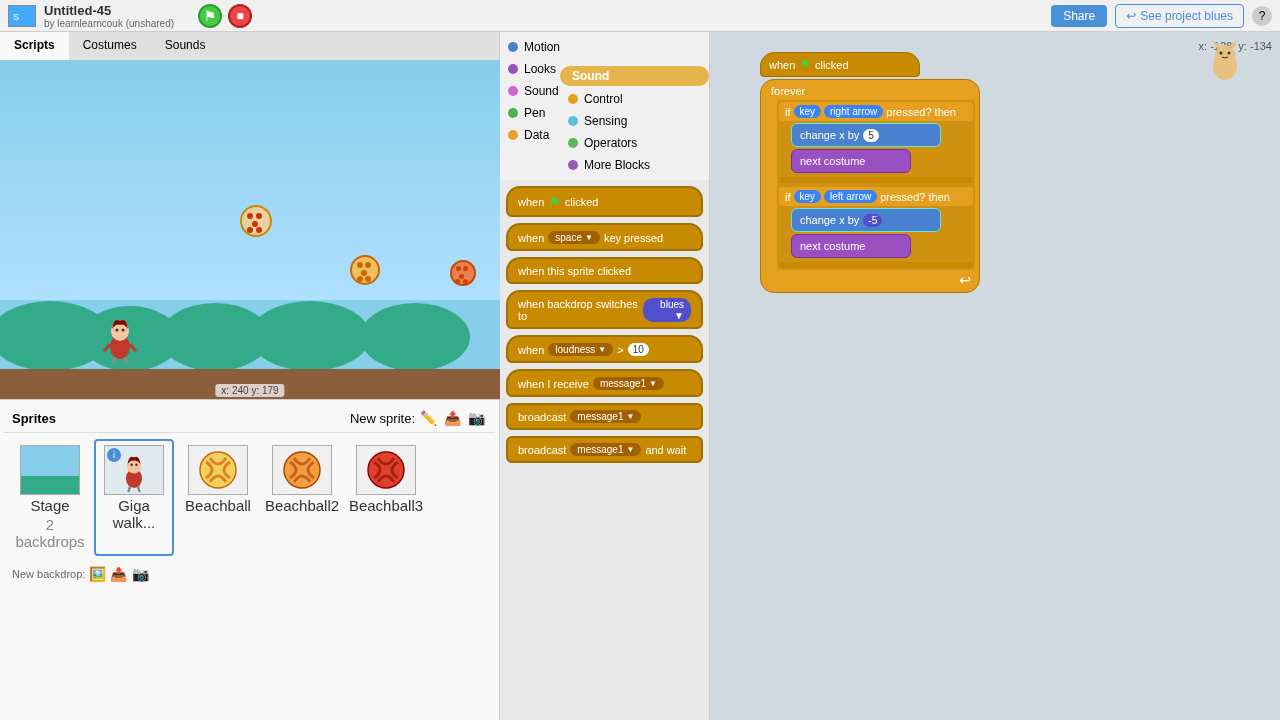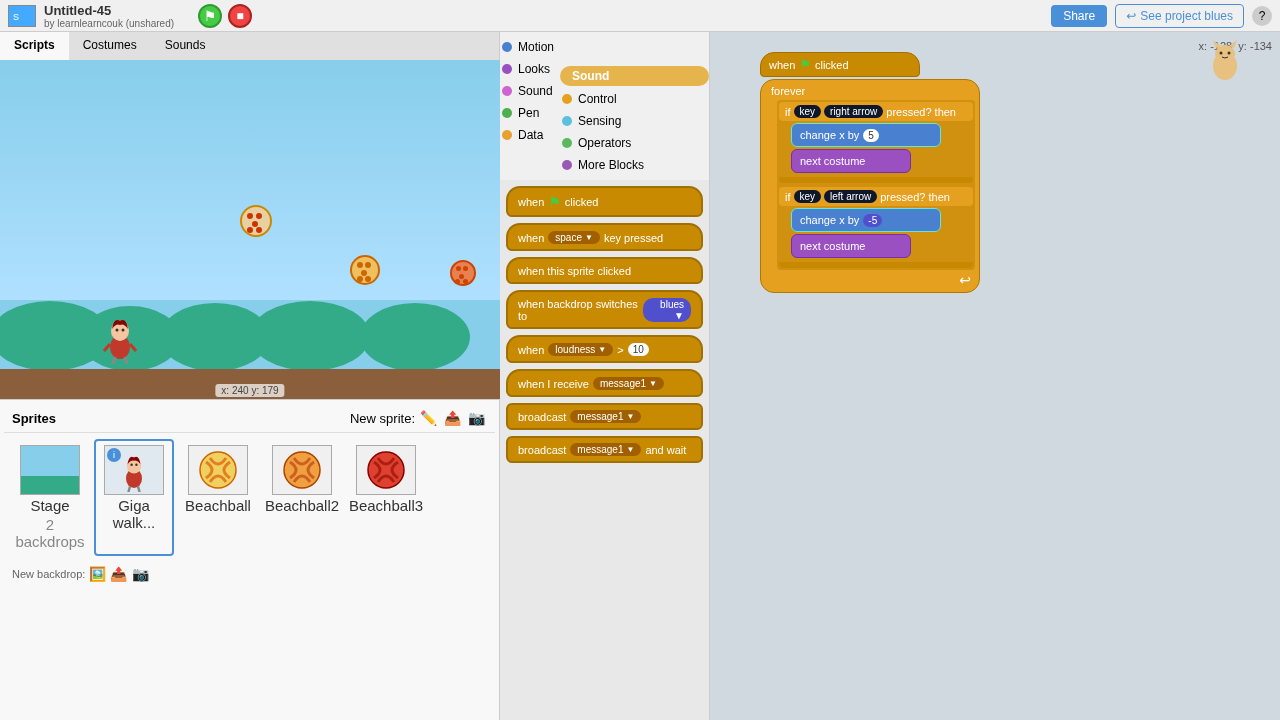--- a/index.html
+++ b/index.html
@@ -242,21 +242,21 @@
       flex-direction: column;
       border-right: 1px solid #ccc;
     }
     #block-categories {
       padding: 4px 0;
       background: #f0f0f0;
     }
     .block-cat {
       display: flex;
       align-items: center;
-      padding: 4px 2px;
+      padding: 4px 8px;
       cursor: pointer;
       gap: 6px;
       font-size: 12px;
     }
     .cat-dot {
       width: 10px; height: 10px;
       border-radius: 50%;
     }
 
     
@@ -364,21 +364,21 @@
       font-size: 10px;
     }
     .c-input-num-neg {
       background: #5050cc;
       color: white;
       border-radius: 10px;
       padding: 1px 5px;
       font-size: 10px;
     }
     .c-input-arrow {
-      background: #0f172a;
+      background: #3b82f6;
       color: white;
       border-radius: 10px;
       padding: 1px 6px;
       font-size: 10px;
     }
 
     
     .forever-outer {
       background: #e6a020;
       border: 1px solid #b07800;

